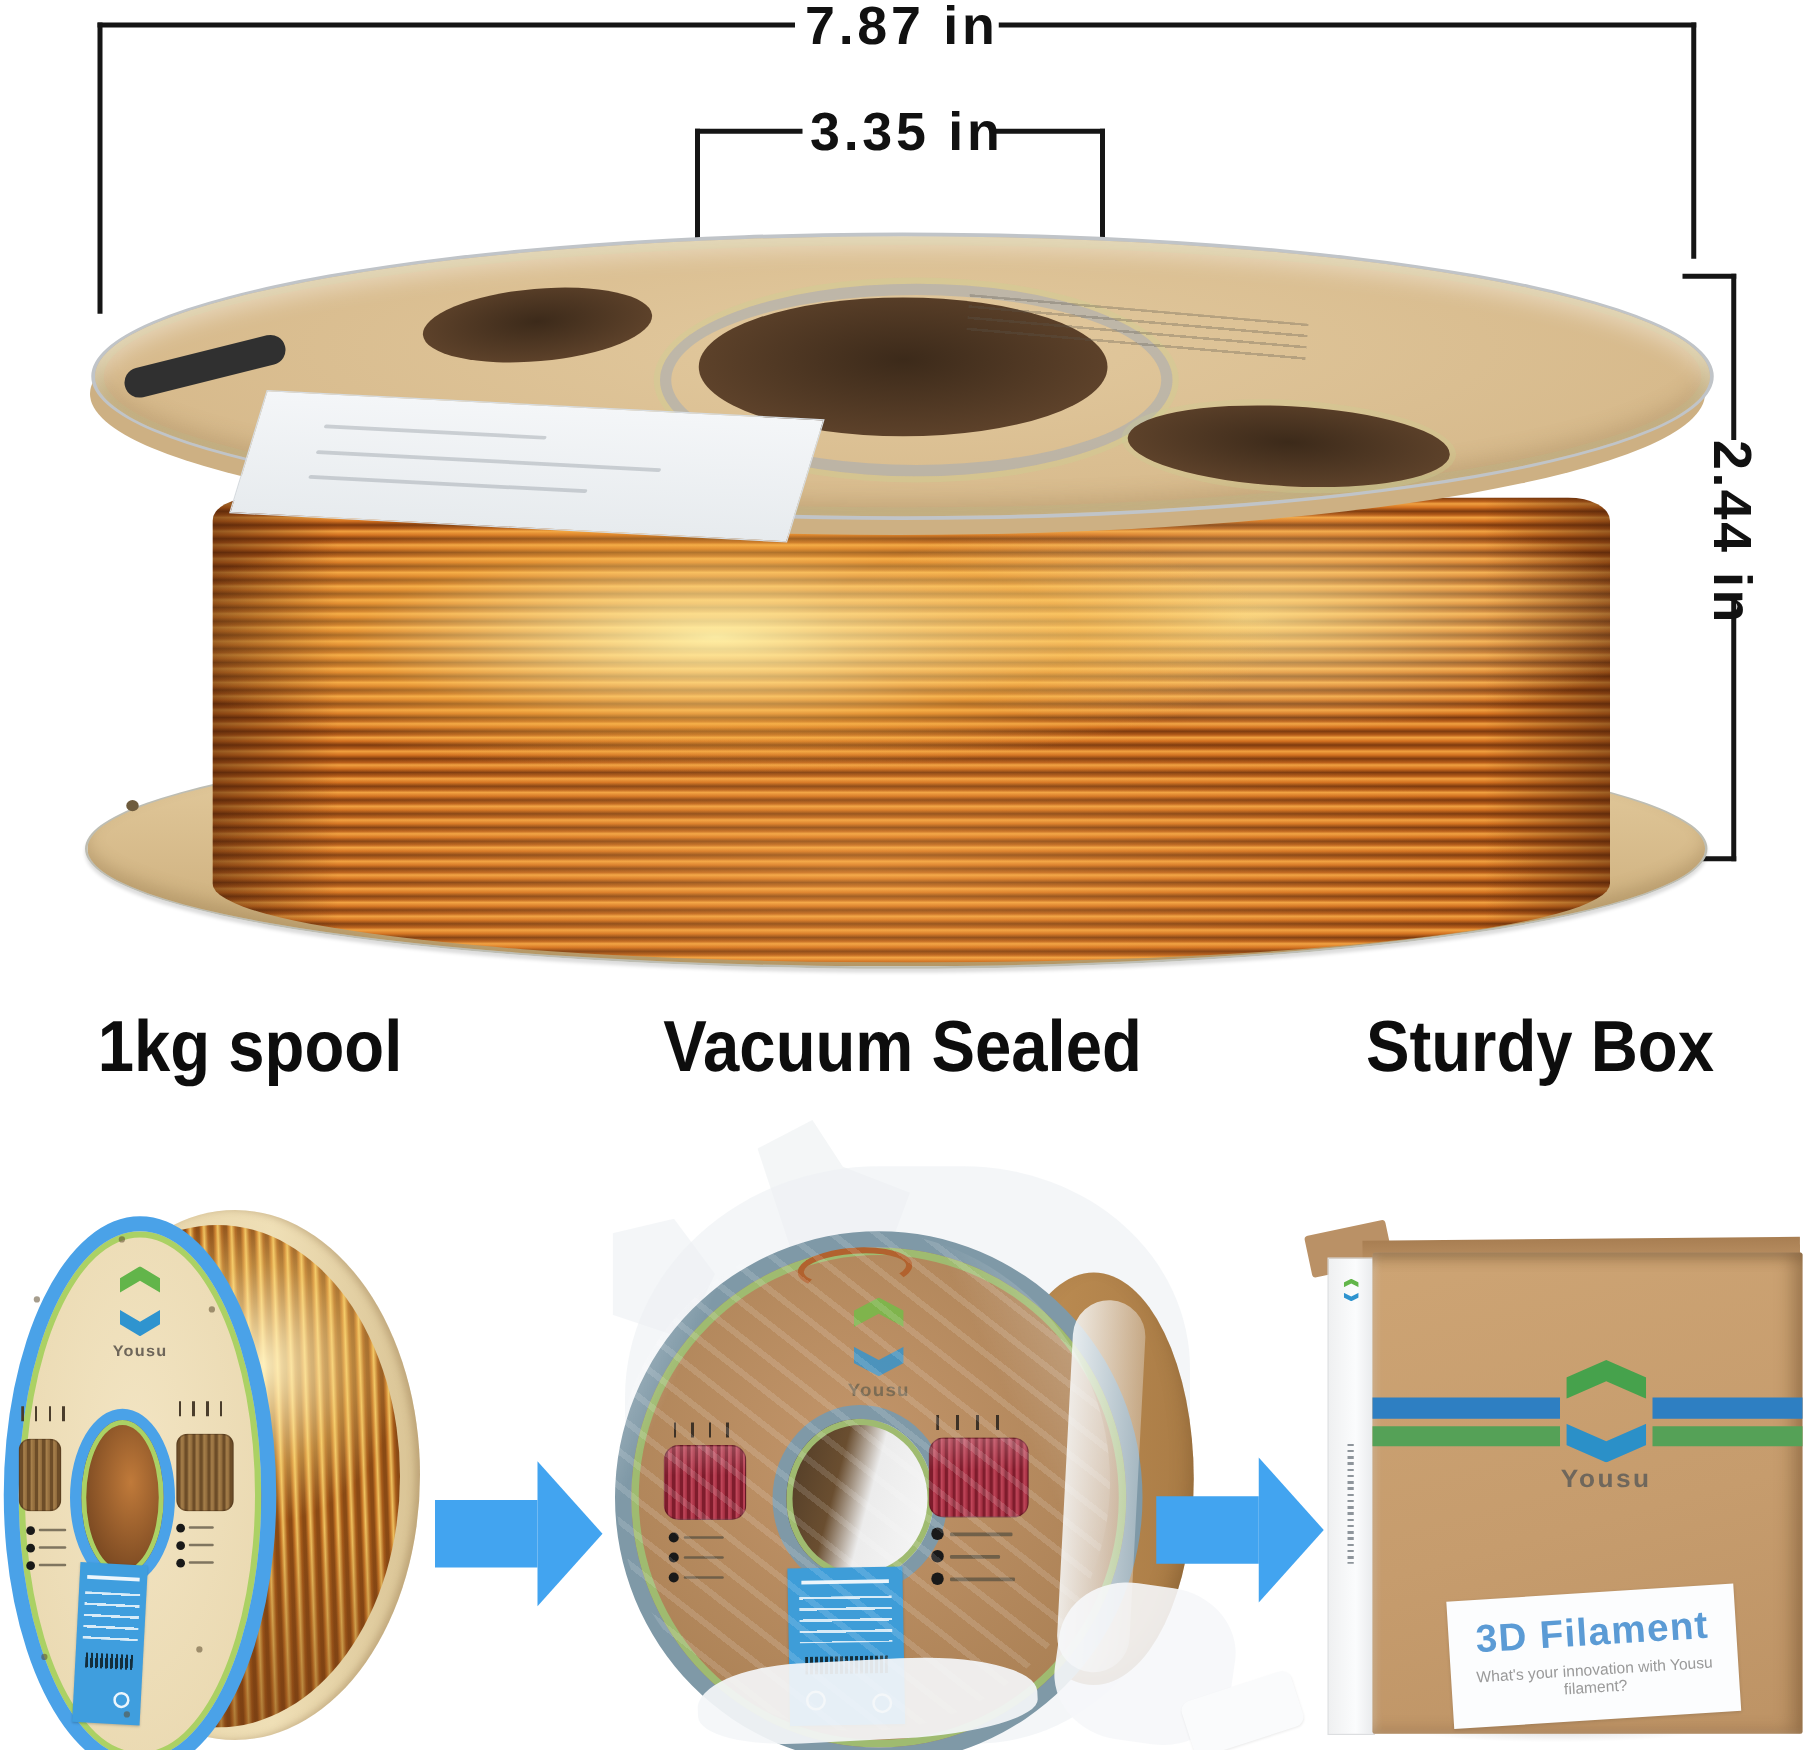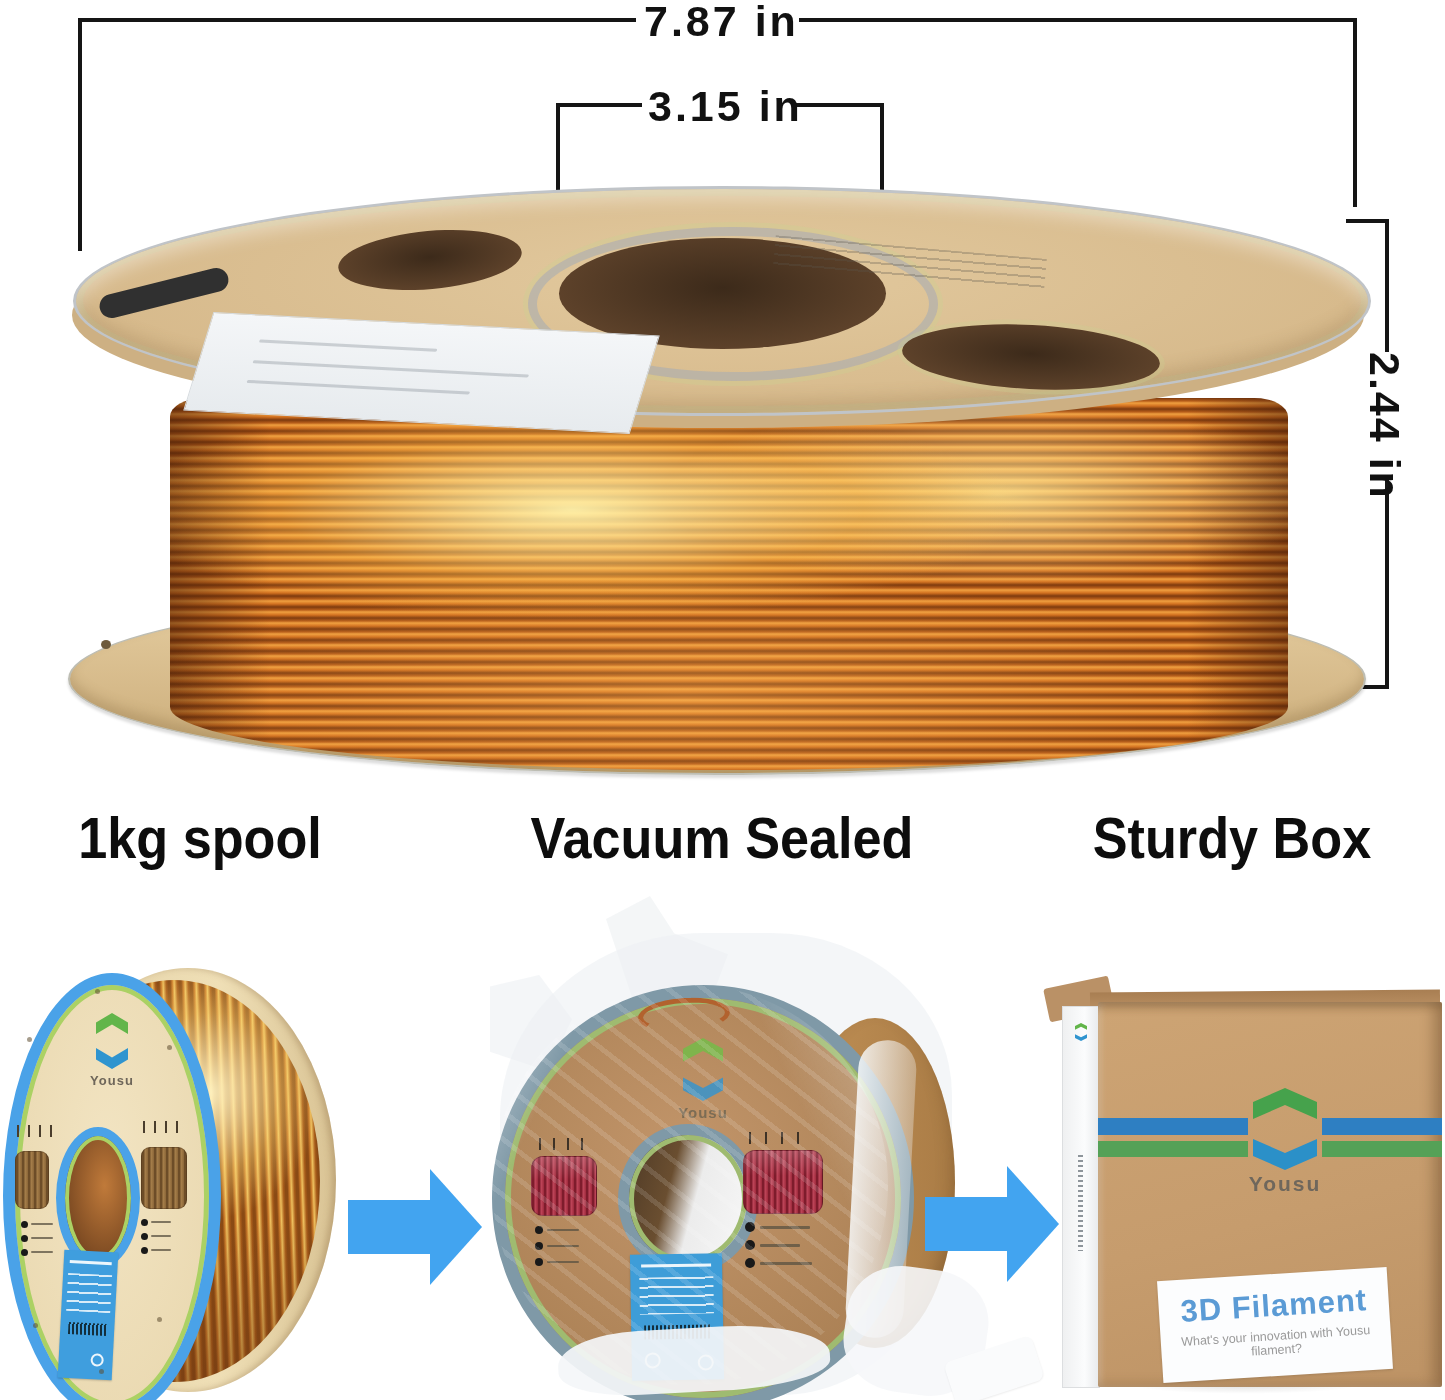--- a/index.html
+++ b/index.html
@@ -160,21 +160,21 @@
   <div class="dline" style="left:78px;top:18px;width:558px;height:4px;"></div>
   <div class="dline" style="left:799px;top:18px;width:558px;height:4px;"></div>
   <div class="dline" style="left:78px;top:18px;width:4px;height:233px;"></div>
   <div class="dline" style="left:1353px;top:18px;width:4px;height:189px;"></div>
   <div class="dim-text" style="left:644px;top:-3px;">7.87 in</div>
 
   <div class="dline" style="left:556px;top:103px;width:86px;height:4px;"></div>
   <div class="dline" style="left:795px;top:103px;width:89px;height:4px;"></div>
   <div class="dline" style="left:556px;top:103px;width:4px;height:94px;"></div>
   <div class="dline" style="left:880px;top:103px;width:4px;height:94px;"></div>
-  <div class="dim-text" style="left:648px;top:82px;">3.15 in</div>
+  <div class="dim-text" style="left:648px;top:82px;">3.35 in</div>
 
   <div class="dline" style="left:1346px;top:219px;width:43px;height:4px;"></div>
   <div class="dline" style="left:1341px;top:685px;width:48px;height:4px;"></div>
   <div class="dline" style="left:1385px;top:219px;width:4px;height:133px;"></div>
   <div class="dline" style="left:1385px;top:478px;width:4px;height:211px;"></div>
   <div class="dim-text-v" style="left:1360px;top:352px;">2.44 in</div>
 
   <div class="flange-bottom"></div>
   <div class="screw-dot" style="left:101px;top:640px;width:10px;height:9px;"></div>
   <div class="screw-dot" style="left:743px;top:752px;width:9px;height:8px;"></div>

